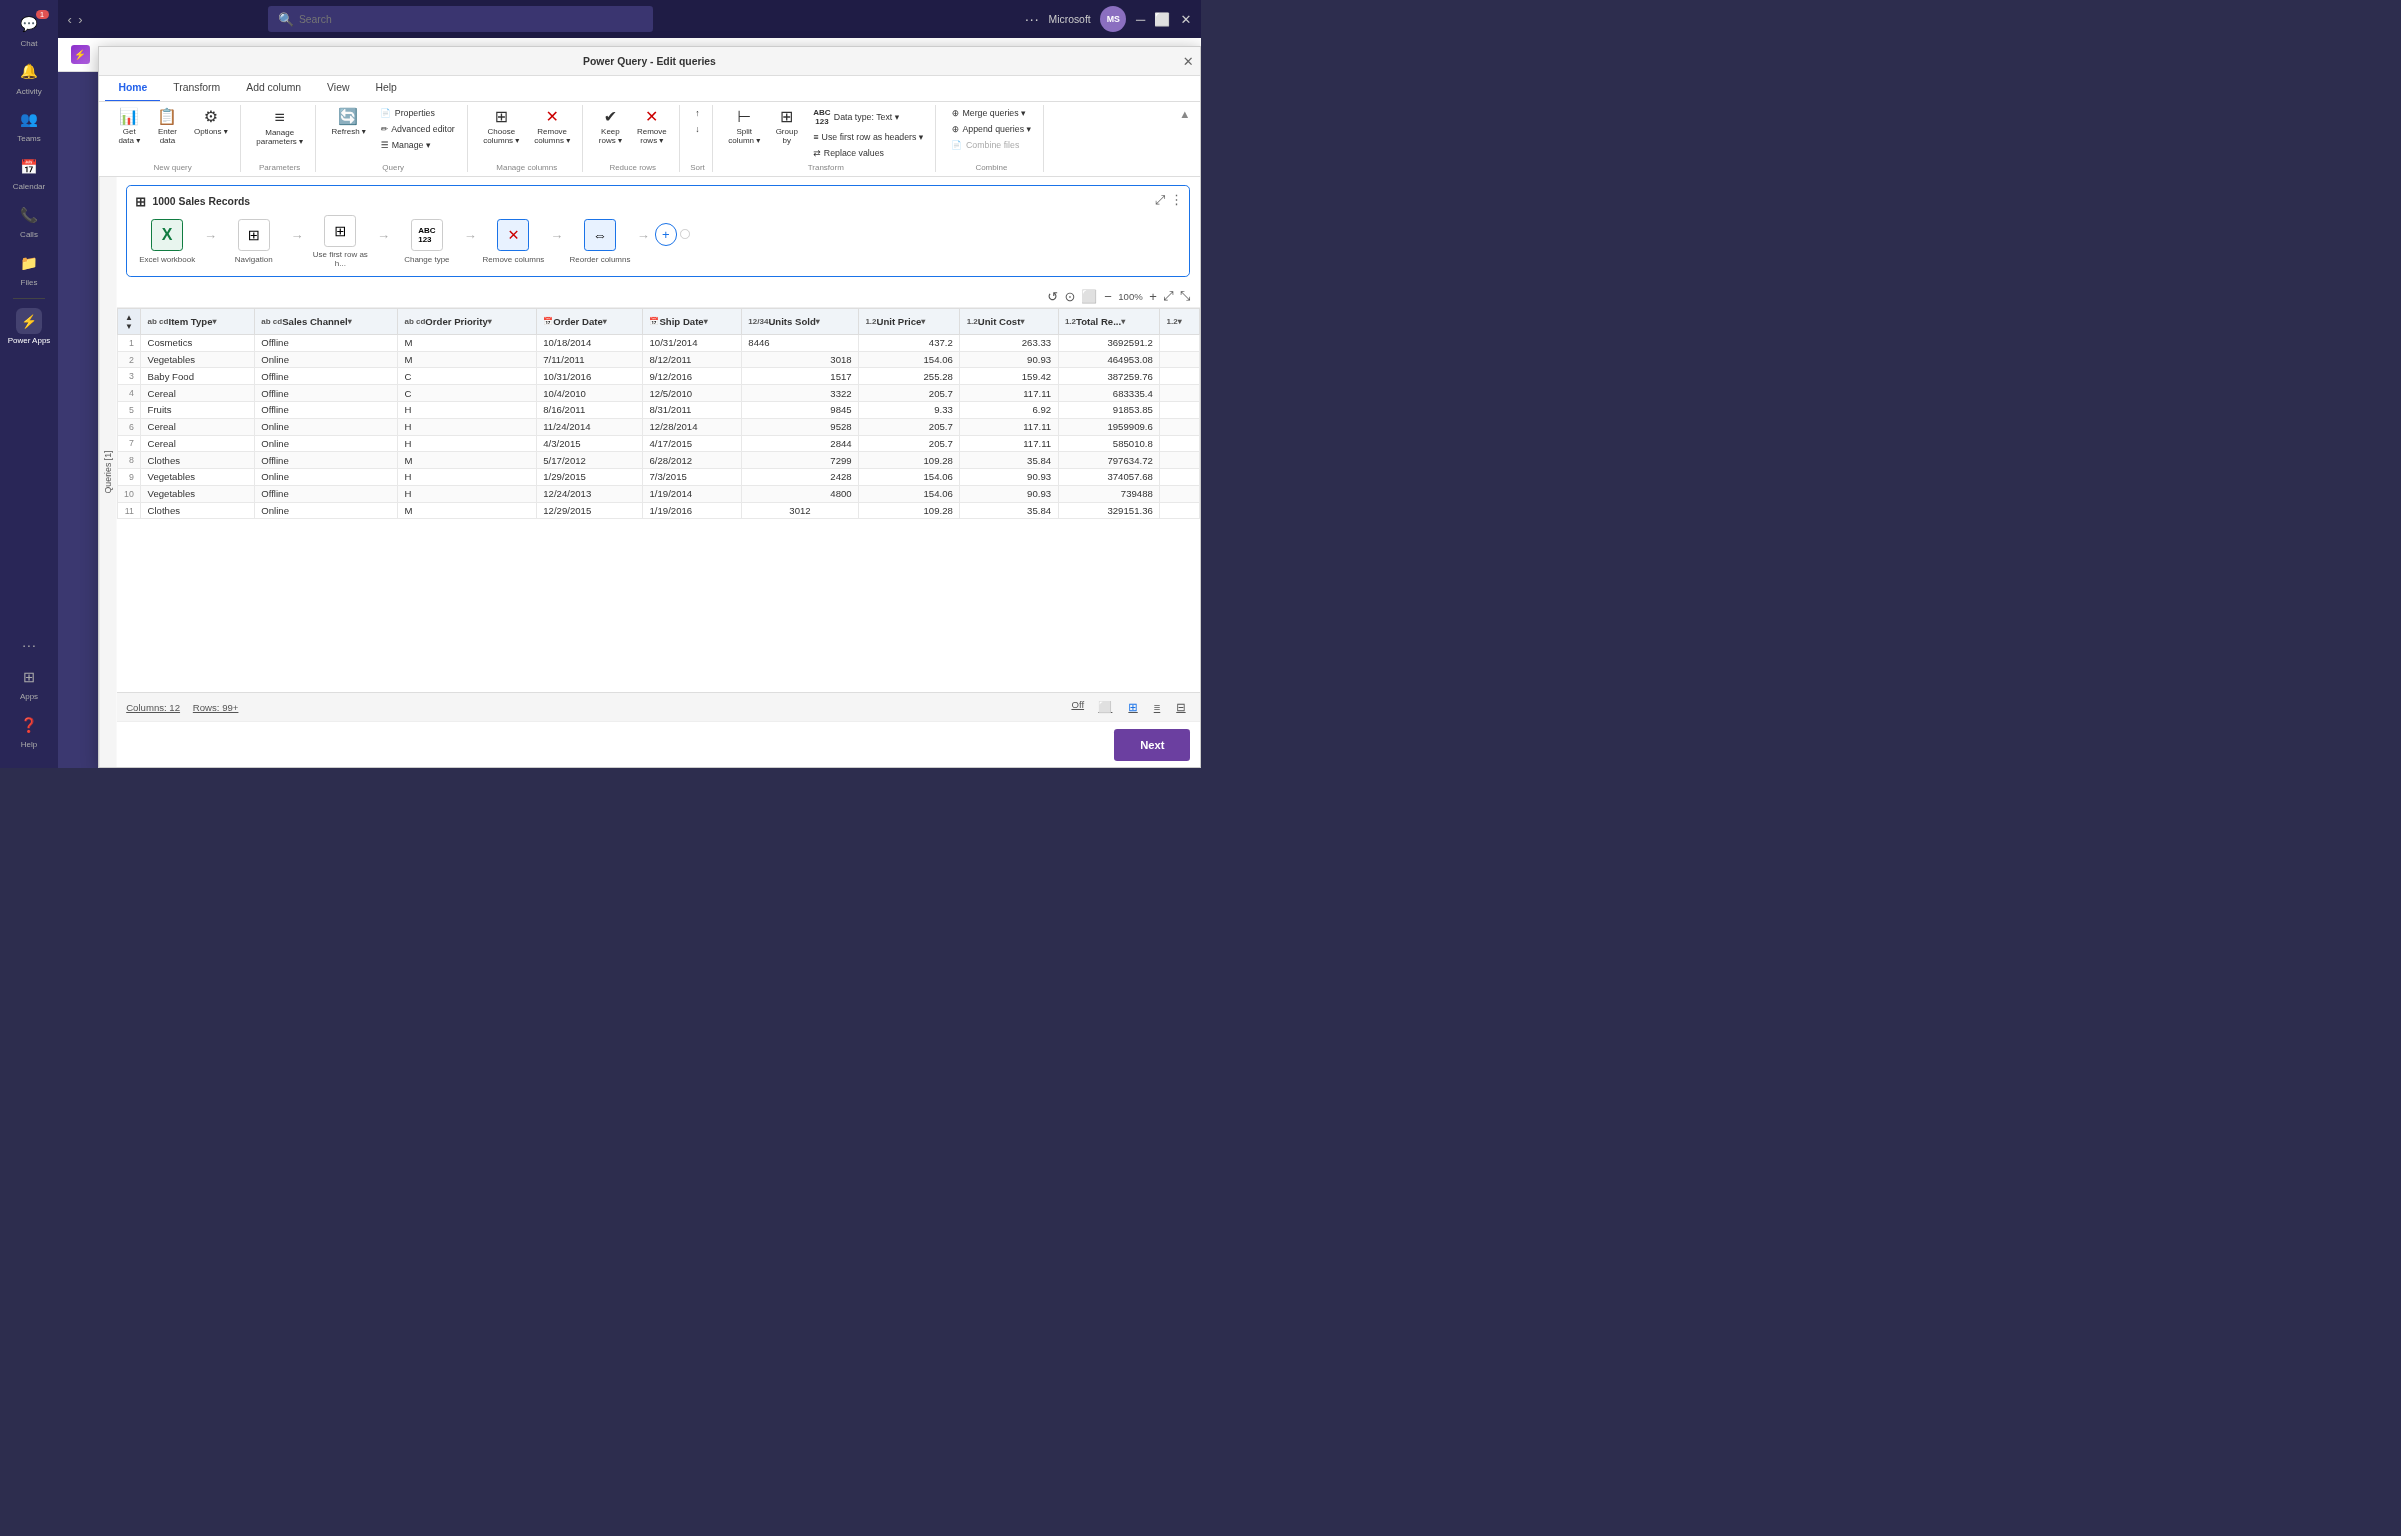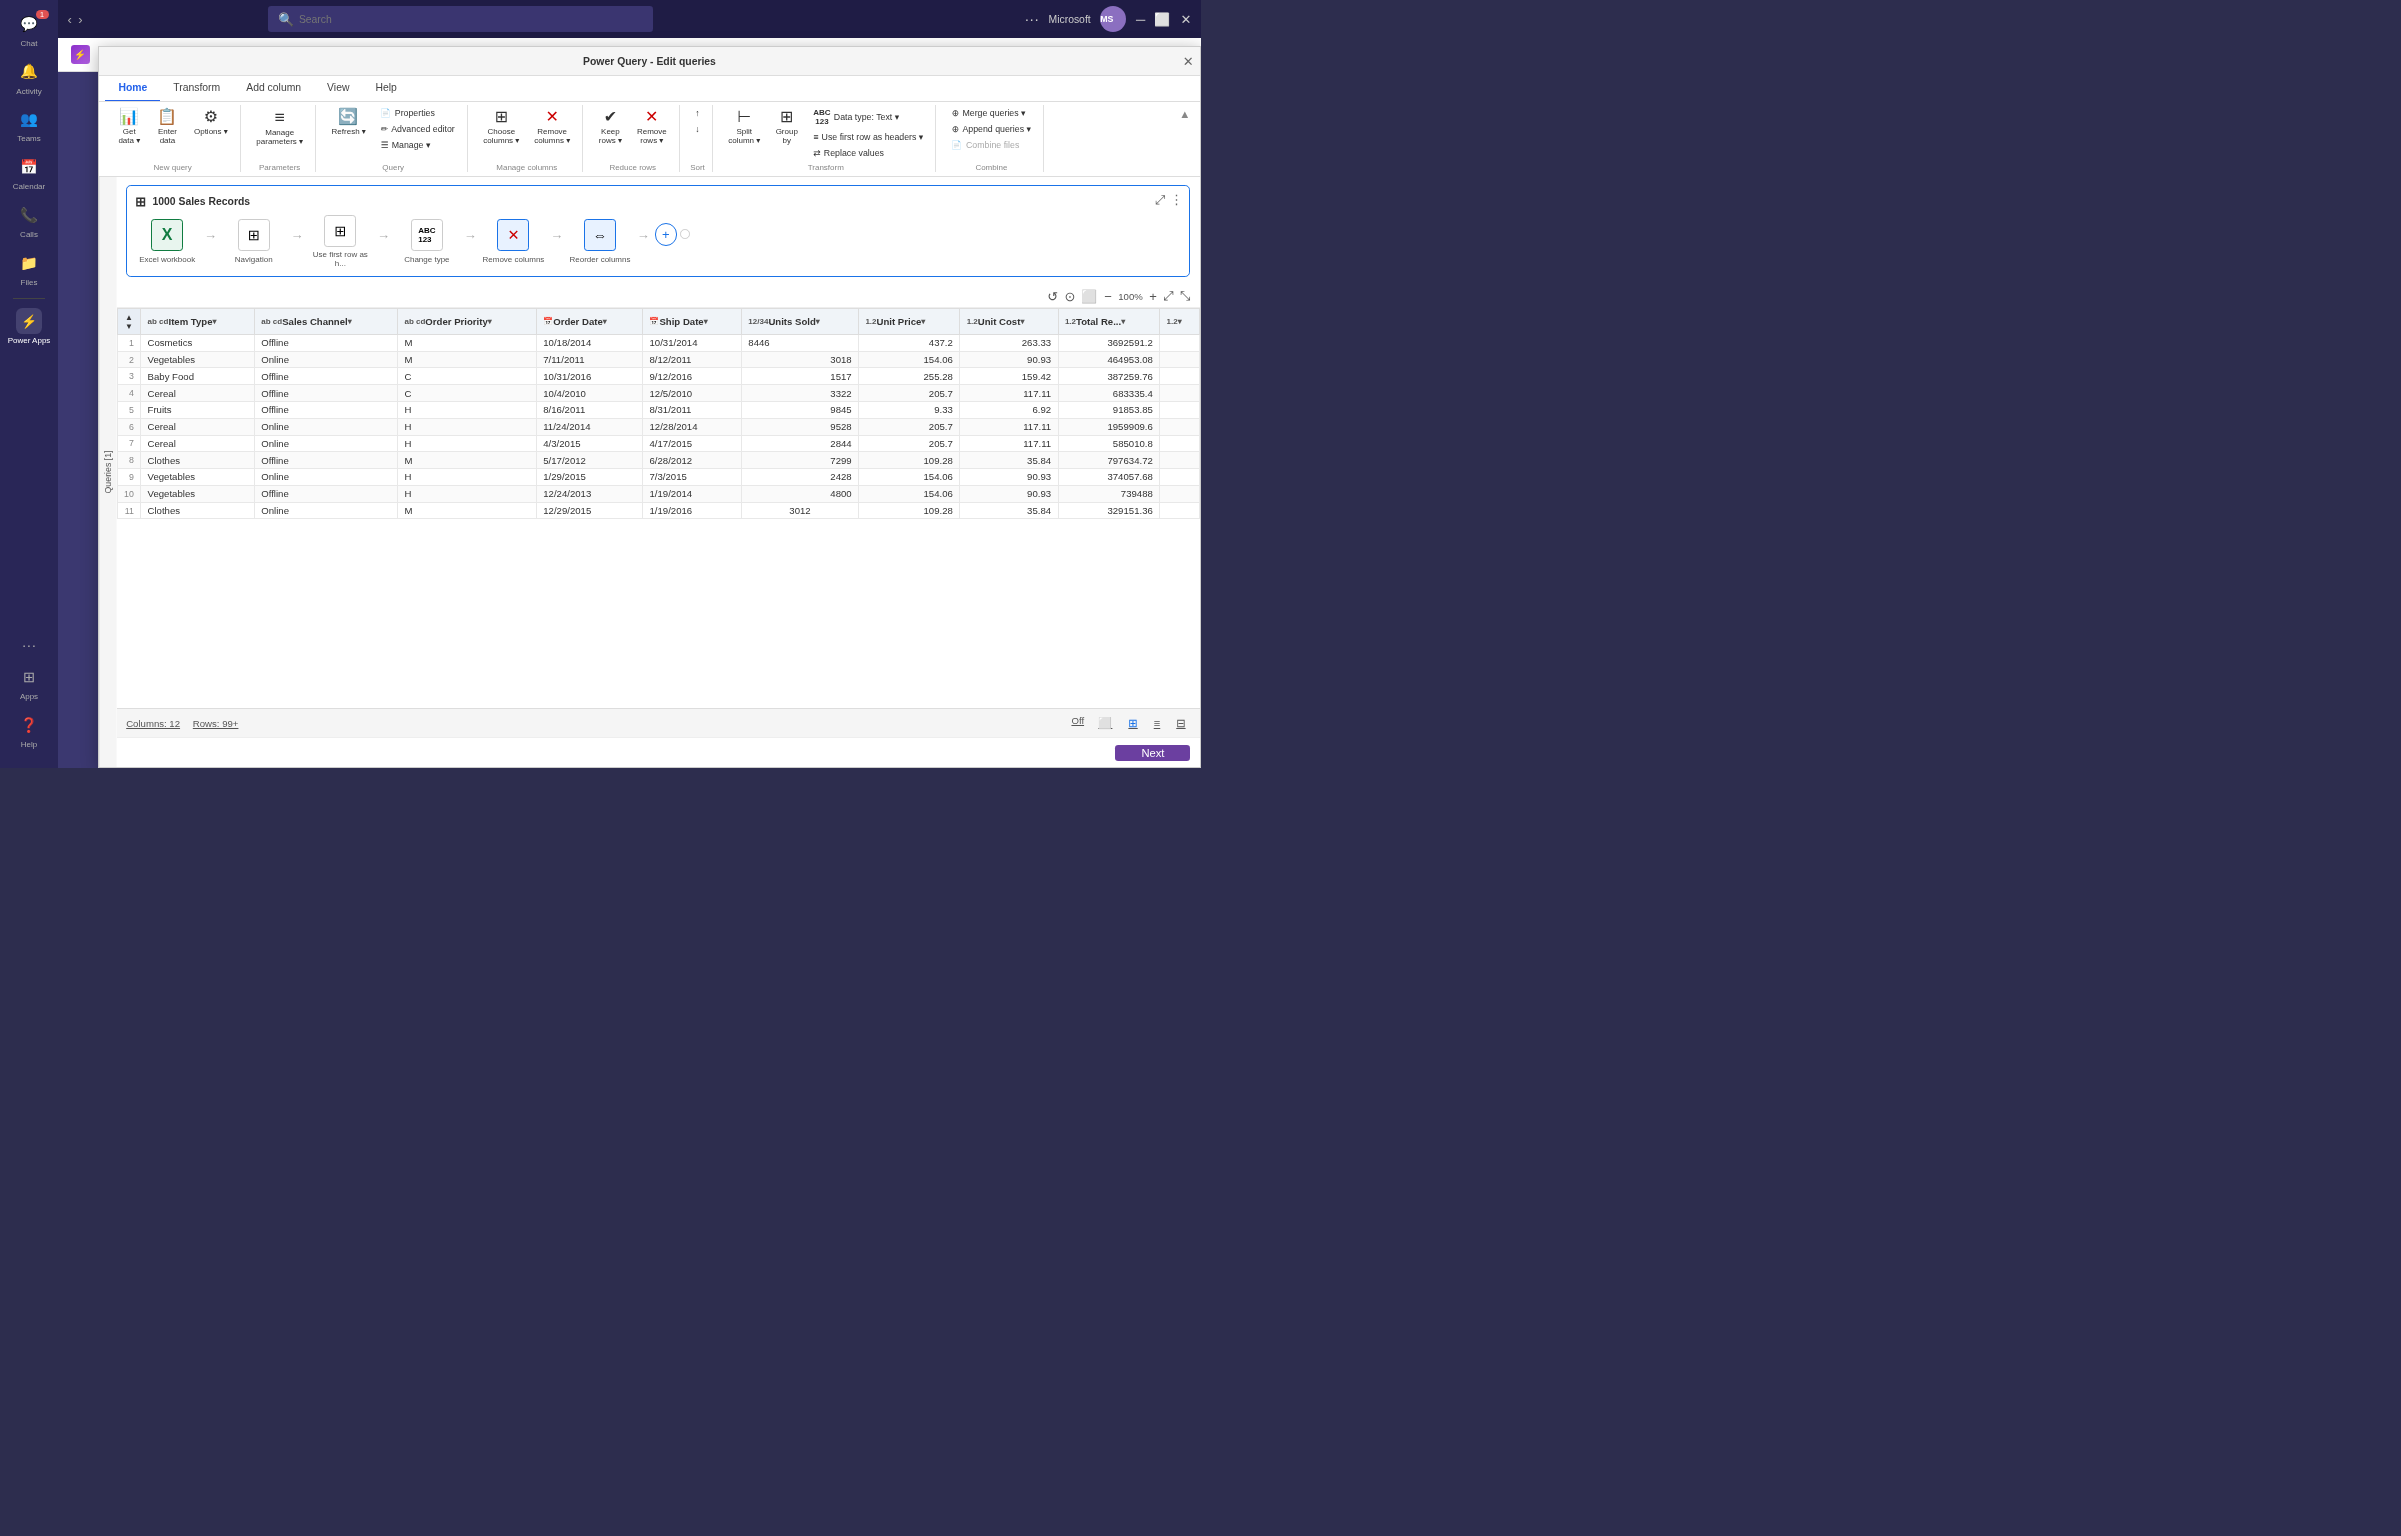--- a/index.html
+++ b/index.html
@@ -49,21 +49,21 @@
     .top-bar .search-bar {
       flex: 1; max-width: 385px; margin: 0 auto;
       background: #3a3570; border-radius: 3.2px; border: none;
       display: flex; align-items: center; padding: 0 9.6px; height: 26px;
       color: #ccc;
     }
     .top-bar .search-bar input {
       background: none; border: none; outline: none; color: #ccc; font-size: 10.4px; flex: 1;
     }
     .top-bar .right-area { display: flex; align-items: center; gap: 9.6px; margin-left: auto; color: #ccc; }
-    .top-bar .avatar { width: 26px; height: 26px; border-radius: 50%; background: #8b6fc0; display: flex; align-items: center; justify-content: flex-start; color: #fff; font-size: 8.8px; font-weight: bold; }
+    .top-bar .avatar { width: 26px; height: 26px; border-radius: 50%; background: #8b6fc0; display: flex; align-items: center; justify-content: center; color: #fff; font-size: 8.8px; font-weight: bold; }
 
     
     .main-content {
       position: absolute;
       left: 58px; top: 38px; right: 0; bottom: 0;
       background: #3b3870;
       display: flex; flex-direction: column;
     }
 
     
@@ -235,21 +235,21 @@
     .status-bar .view-btn { background: none; border: none; cursor: pointer; font-size: 11.2px; color: #555; padding: 1.6px 4.8px; }
     .status-bar .view-btn.active { color: #1a73e8; }
 
     
     .next-btn-area {
       display: flex; justify-content: flex-end; padding: 6.4px 9.6px;
       background: #fff; border-top: 0.8px solid #eee;
     }
     .next-btn {
       background: #6b3fa0; color: #fff; border: none; border-radius: 3.2px;
-      padding: 2px 26px; font-size: 11.2px; cursor: pointer; font-weight: 400;
+      padding: 10px 26px; font-size: 11.2px; cursor: pointer; font-weight: 700;
     }
   </style>
 </head>
 <body>
 
 <div class="teams-sidebar">
   <div class="nav-item">
     <div class="icon-wrap">💬</div>
     <div class="badge">1</div>
     <span style="font-size:8px;color:#aaa">Chat</span>

